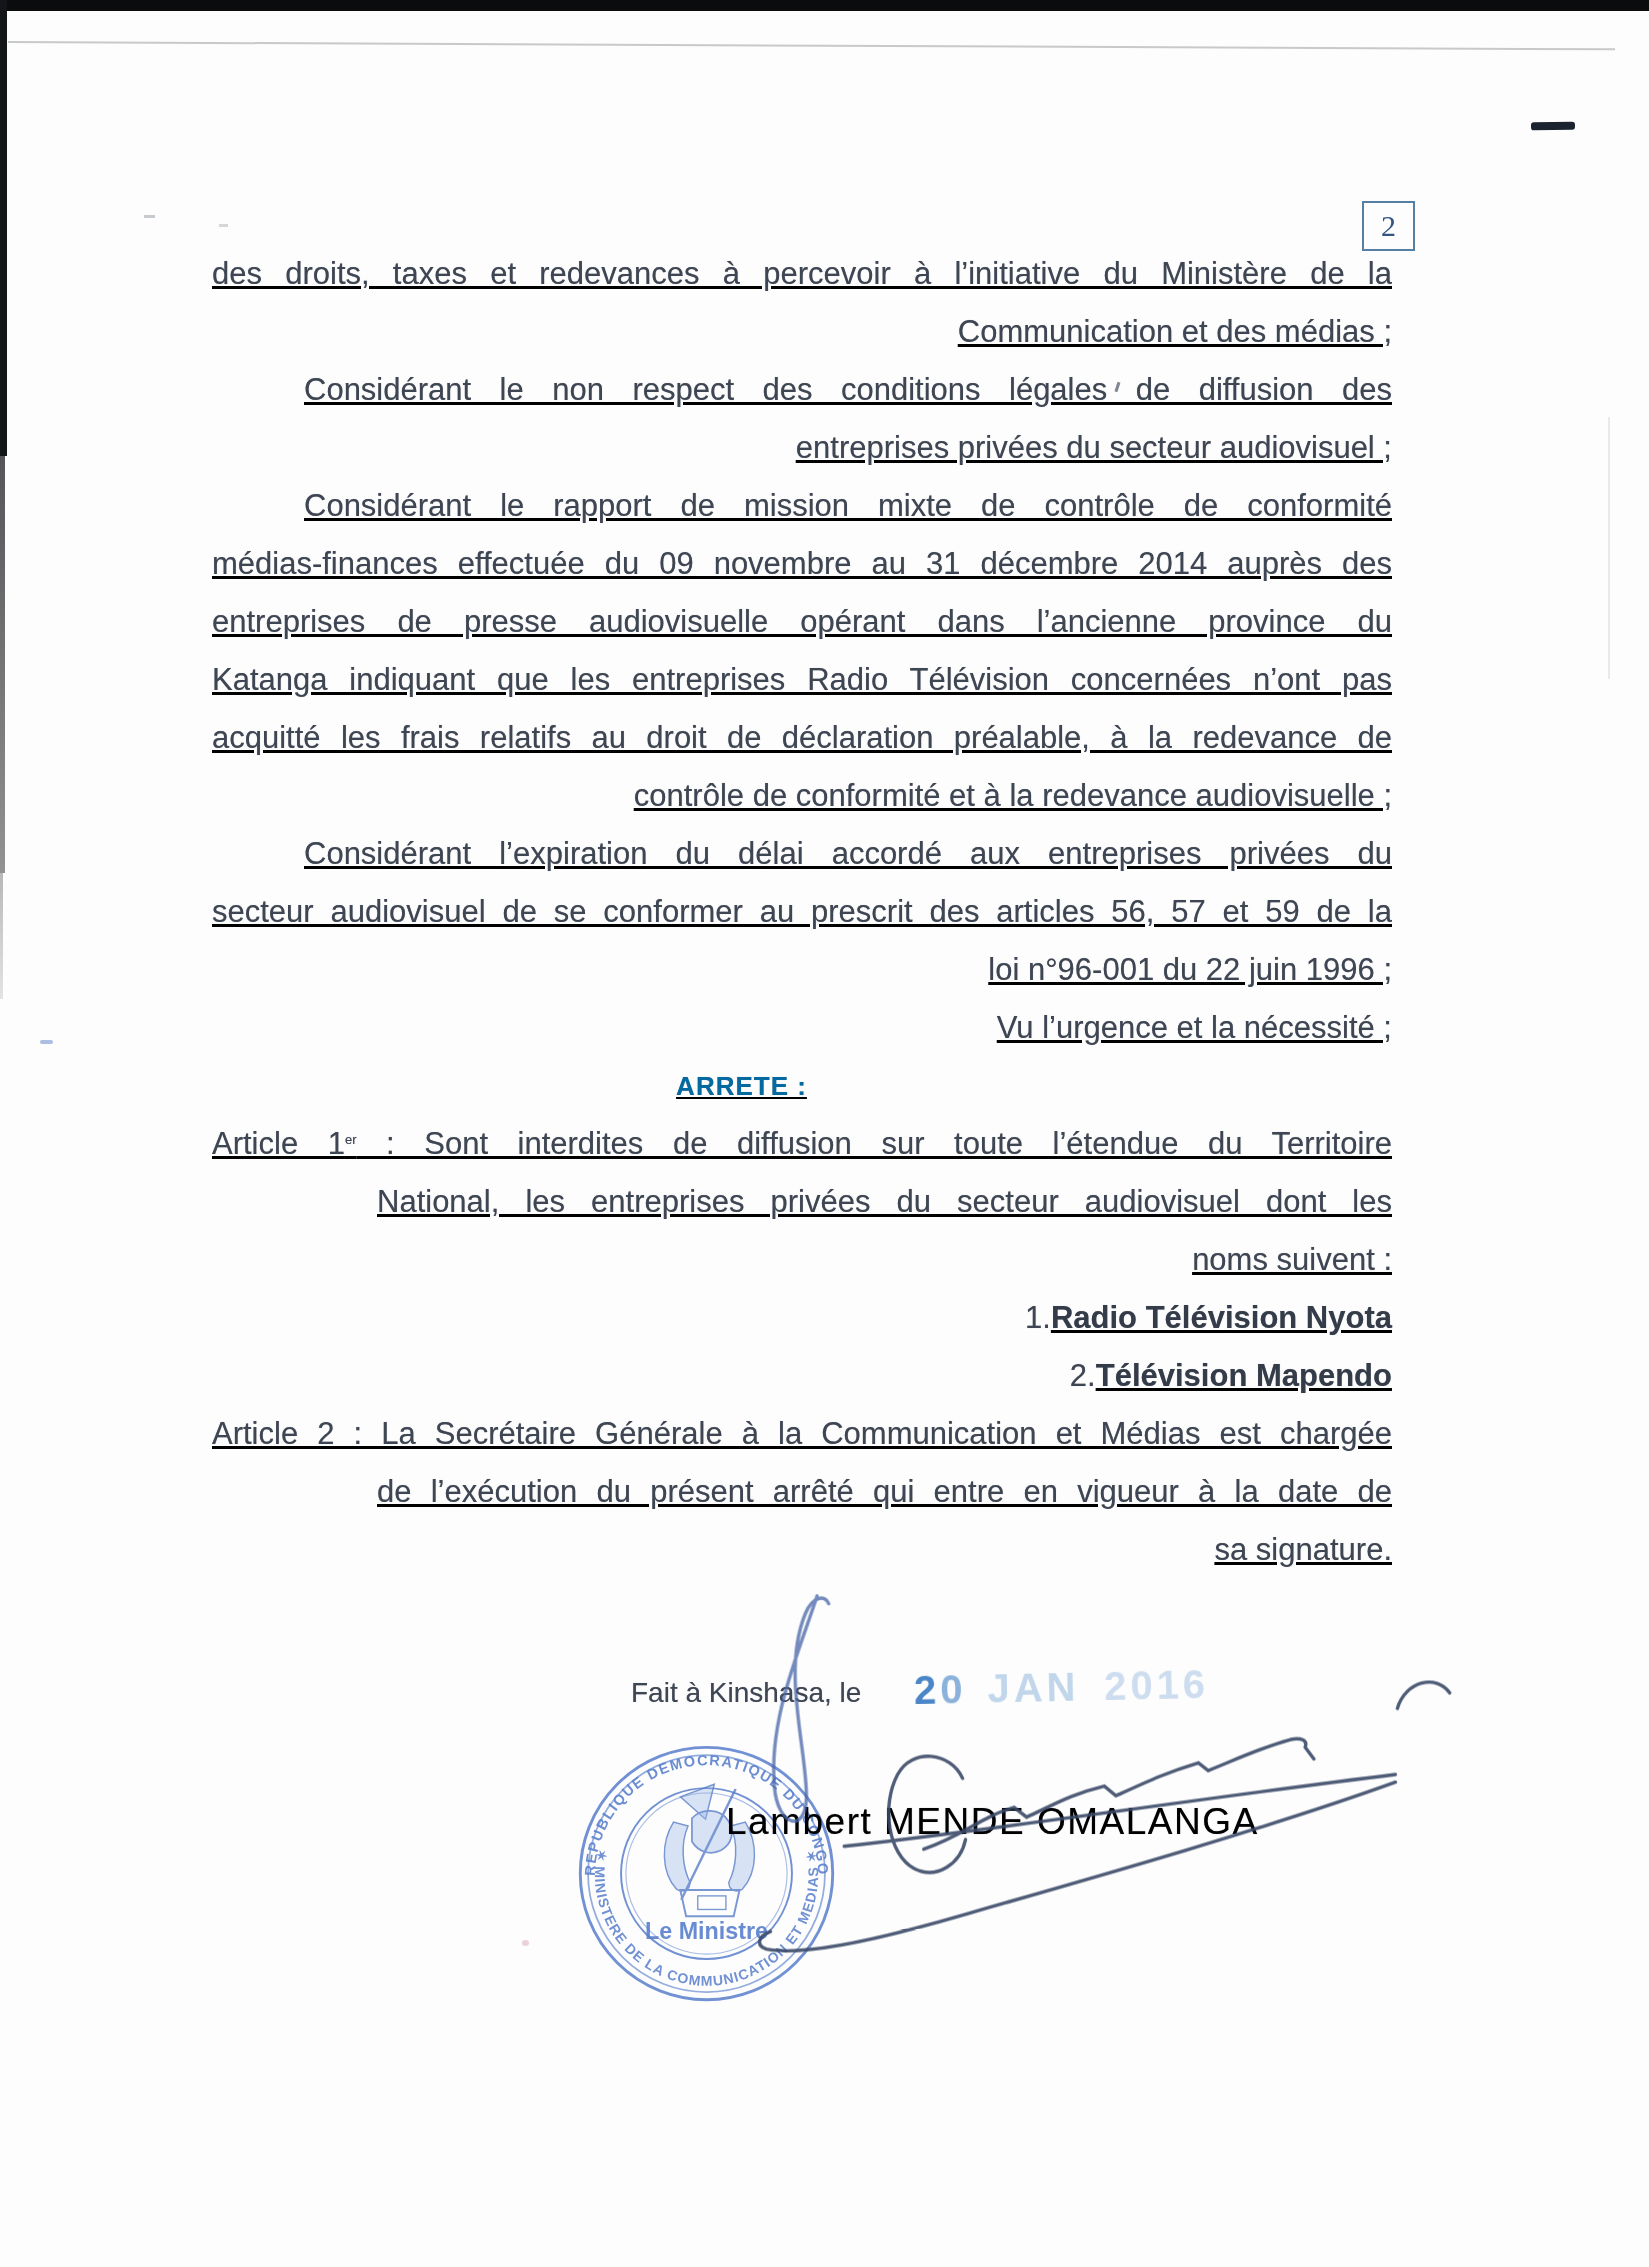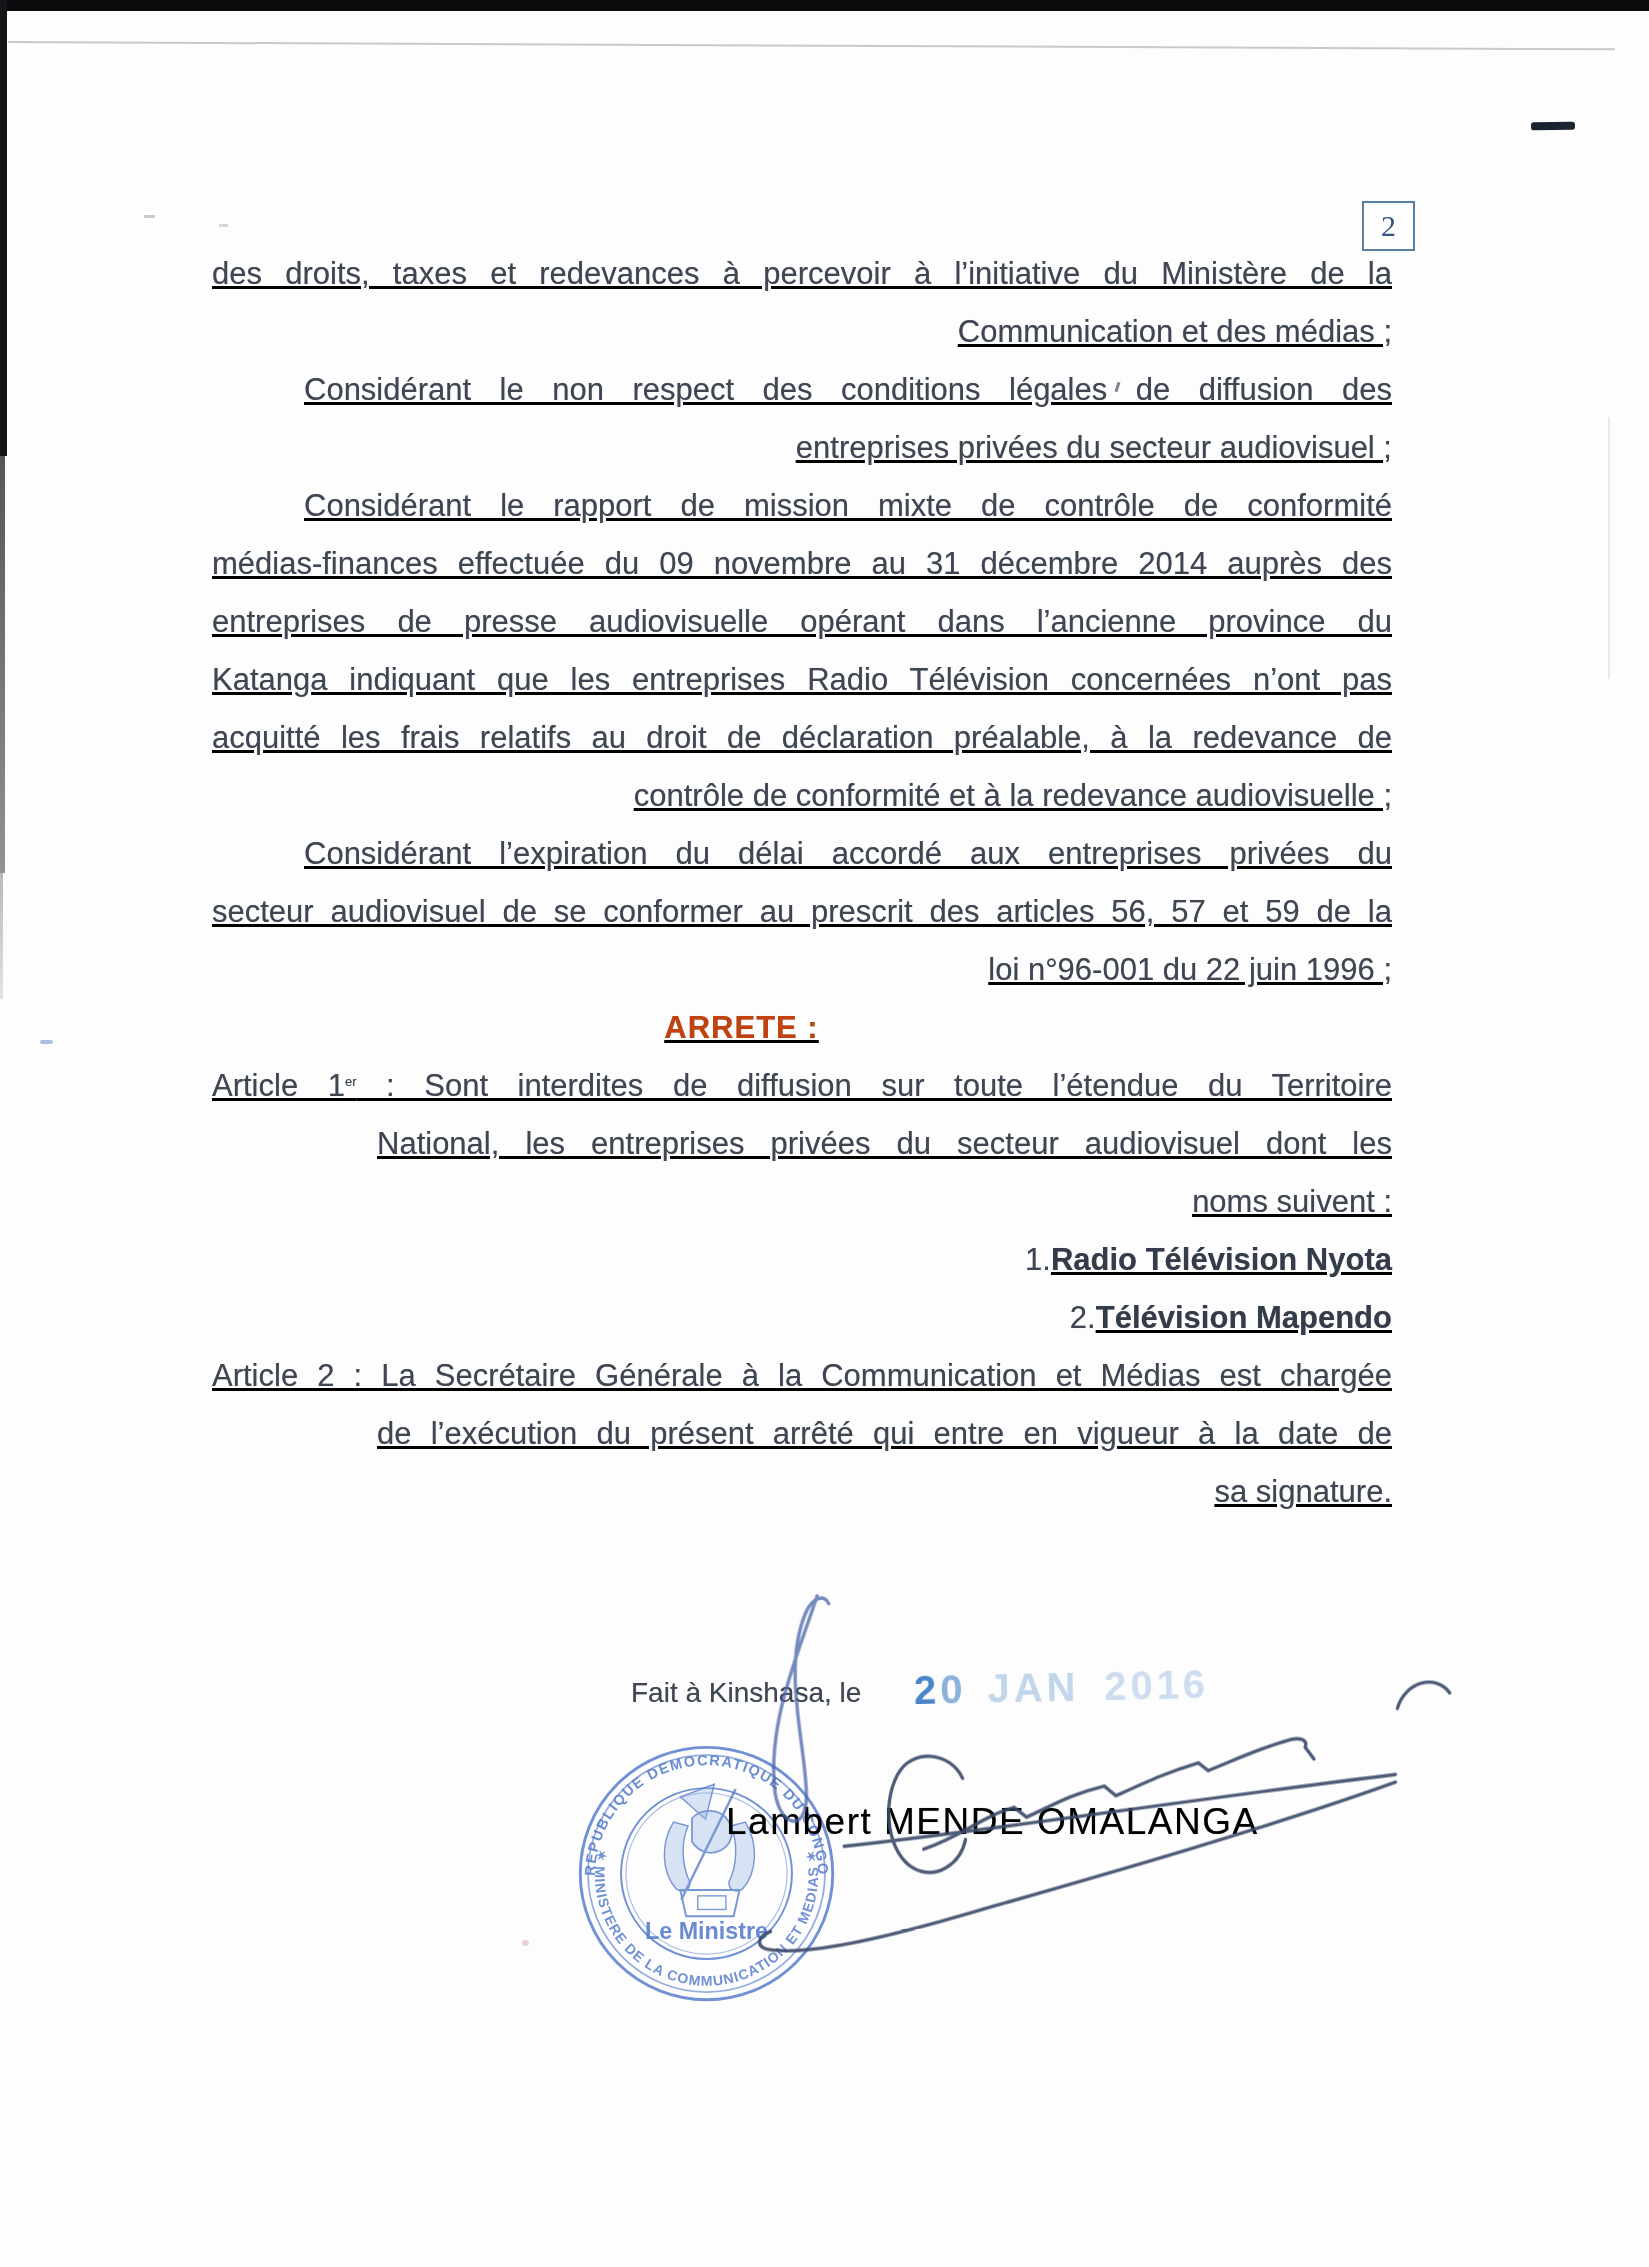--- a/index.html
+++ b/index.html
@@ -24,22 +24,22 @@
   
   .pagenum{position:absolute;left:1362px;top:201px;width:49px;height:46px;
            border:2.4px solid var(--boxblue);display:flex;align-items:center;justify-content:center;
            font-family:"Liberation Serif",serif;font-size:30px;color:var(--navy);opacity:.95;}
 
   
   .doc-lines{position:absolute;left:212px;top:245px;width:1180px;filter:blur(0.2px);text-decoration:underline;}
   .line{height:58px;line-height:58px;font-size:31px;color:var(--ink);
         text-shadow:0 0 0.7px rgba(62,68,80,.55);text-align:right;}
   .line.j{text-align:justify;text-align-last:justify;}
-  .line.heading{font-weight:700;font-size:31px;text-align-last:center;
-                padding-right:121px;letter-spacing:1px;color:#c2410c;}
+  .line.heading{font-weight:700;font-size:26px;text-align-last:center;
+                padding-right:121px;letter-spacing:1px;color:#0369a1;}
   .line .num{display:inline-block;width:95px;}
   .line .bname{font-weight:700;color:#353c49;margin-top:16px;}
   sup{font-size:13px;vertical-align:9.7px;line-height:0;}
 
   
   .fait{position:absolute;left:631px;top:1671px;font-size:28px;color:var(--ink);
         line-height:43px;text-shadow:0 0 0.7px rgba(62,68,80,.5);}
   .datestamp{position:absolute;left:914px;top:1665px;font-size:40px;font-weight:700;
              color:var(--dateblue);letter-spacing:3.9px;transform:rotate(-1.2deg);
              filter:blur(0.4px);white-space:nowrap;}
@@ -82,20 +82,21 @@
       <div class="line">entreprises privées du secteur audiovisuel ;</div>
       <div class="line j" style="padding-left: 92px;">Considérant le rapport de mission mixte de contrôle de conformité</div>
       <div class="line j">médias-finances effectuée du 09 novembre au 31 décembre 2014 auprès des</div>
       <div class="line j">entreprises de presse audiovisuelle opérant dans l’ancienne province du</div>
       <div class="line j">Katanga indiquant que les entreprises Radio Télévision concernées n’ont pas</div>
       <div class="line j">acquitté les frais relatifs au droit de déclaration préalable, à la redevance de</div>
       <div class="line">contrôle de conformité et à la redevance audiovisuelle ;</div>
       <div class="line j" style="padding-left: 92px;">Considérant l’expiration du délai accordé aux entreprises privées du</div>
       <div class="line j">secteur audiovisuel de se conformer au prescrit des articles 56, 57 et 59 de la</div>
       <div class="line">loi n°96-001 du 22 juin 1996 ;</div>
+      <div class="line" style="padding-left: 82px;">Vu l’urgence et la nécessité ;</div>
       <div class="line heading">ARRETE :</div>
       <div class="line j"><span>Article 1</span><sup>er</sup><span> : Sont interdites de diffusion sur toute l’étendue du Territoire</span></div>
       <div class="line j" style="padding-left: 165px;">National, les entreprises privées du secteur audiovisuel dont les</div>
       <div class="line" style="padding-left: 165px;">noms suivent :</div>
       <div class="line list" style="padding-left: 167px;"><span class="num">1.</span><span class="bname">Radio Télévision Nyota</span></div>
       <div class="line list" style="padding-left: 167px;"><span class="num">2.</span><span class="bname">Télévision Mapendo</span></div>
       <div class="line j">Article 2 : La Secrétaire Générale à la Communication et Médias est chargée</div>
       <div class="line j" style="padding-left: 165px;">de l’exécution du présent arrêté qui entre en vigueur à la date de</div>
       <div class="line" style="padding-left: 180px;">sa signature.</div>
     </div>

